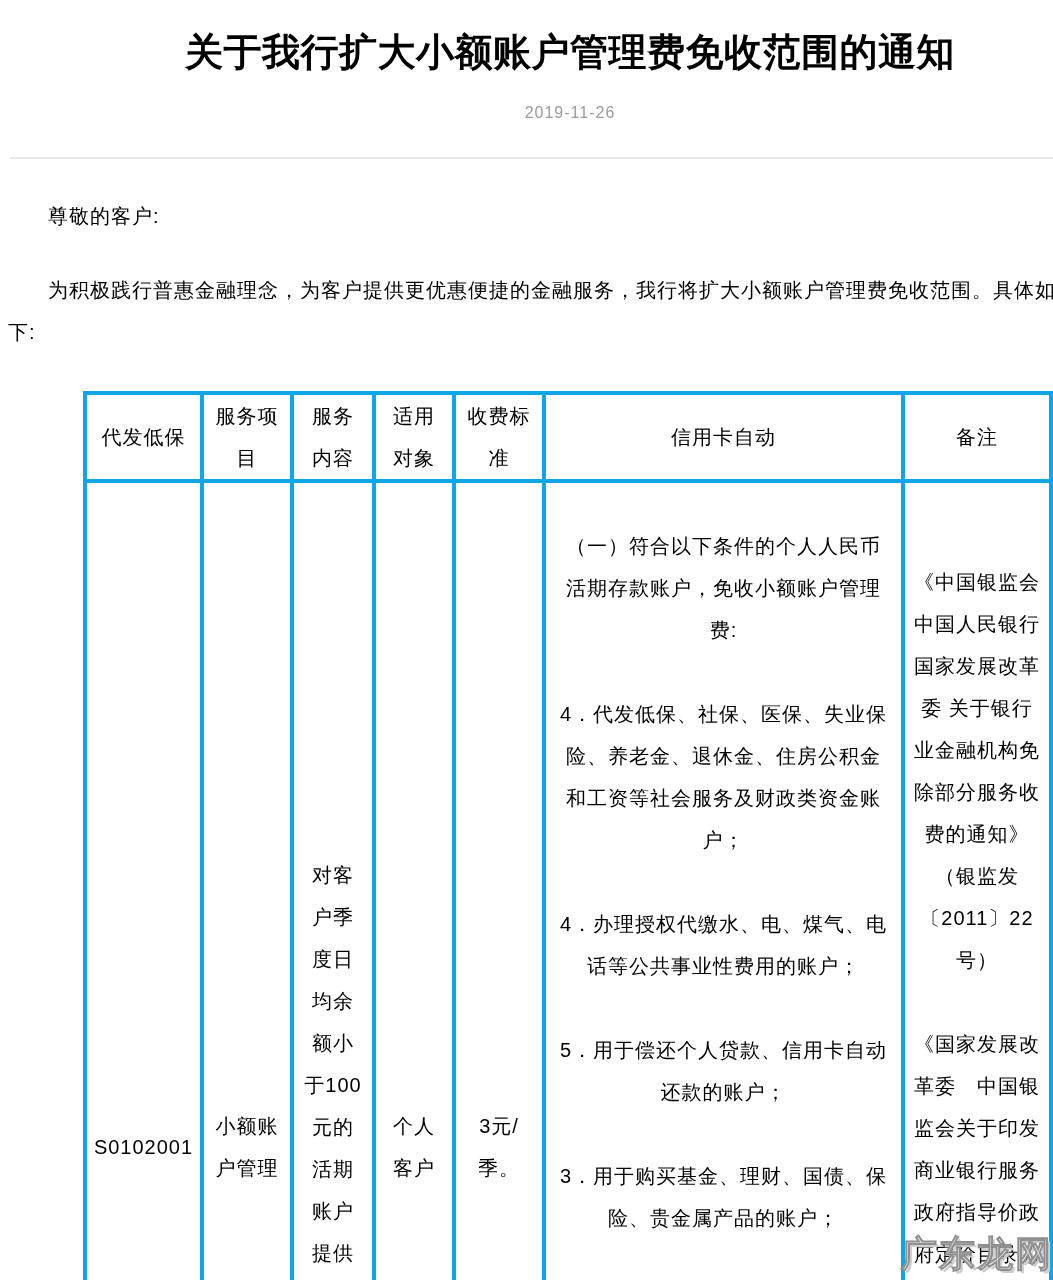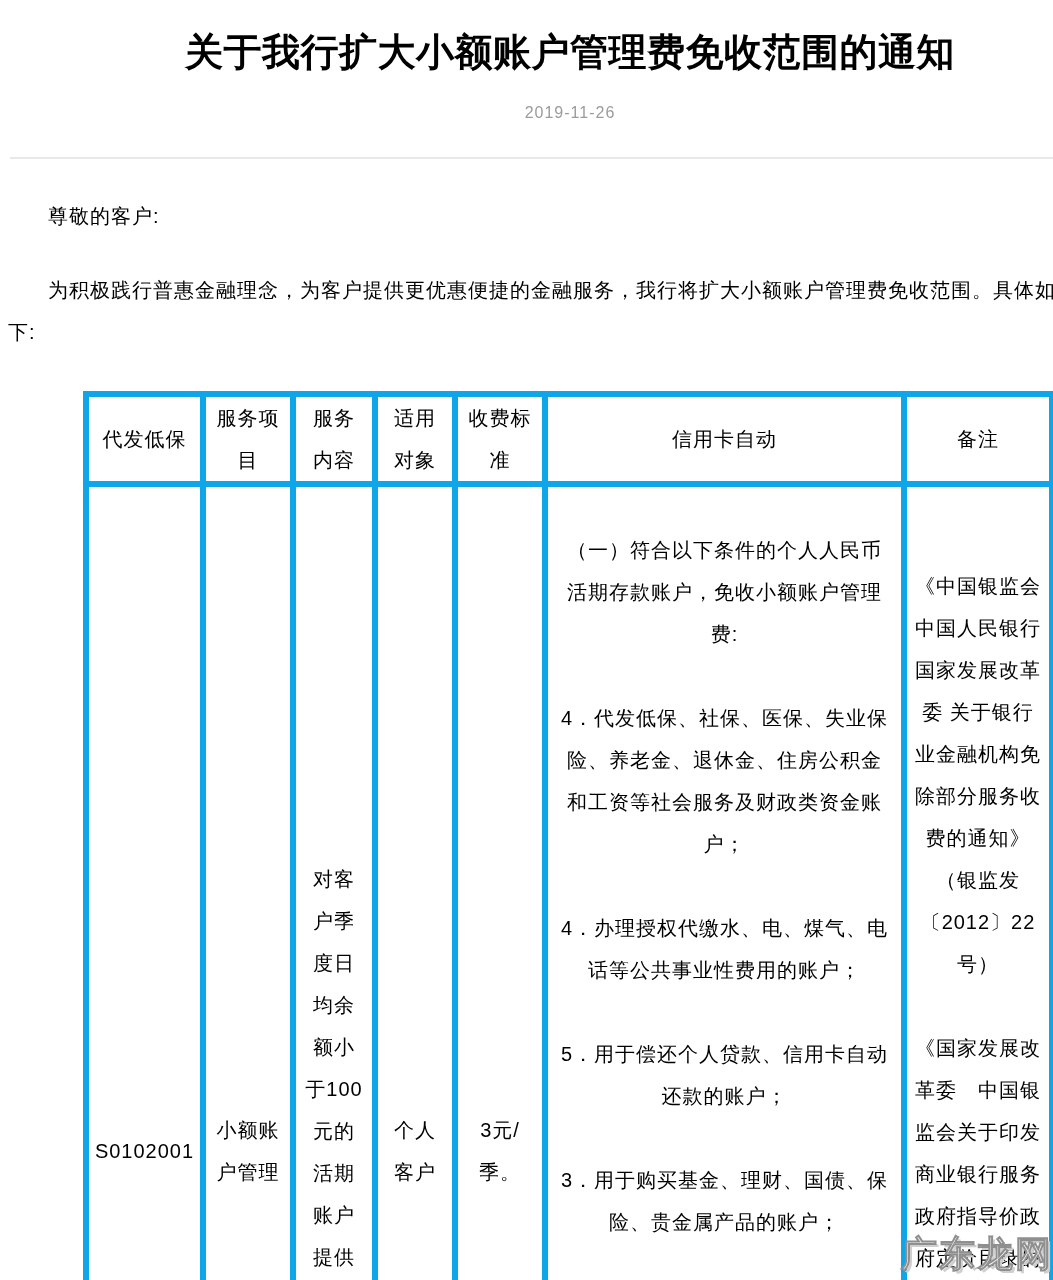--- a/index.html
+++ b/index.html
@@ -52,21 +52,21 @@
     text-indent: 2em;
     white-space: pre-line;
   }
   table.fee-table {
     border-collapse: collapse;
     table-layout: fixed;
     width: 966px;
     margin: 38px 0 0 75px;
   }
   .fee-table td {
-    border: 6px solid #0ea5e9;
+    border: 4px solid #0ea5e9;
     text-align: center;
     font-size: 20px;
     line-height: 42px;
     letter-spacing: 1px;
     padding: 0;
     white-space: pre-line;
     overflow: hidden;
   }
   .fee-table tr.header-row { height: 86px; }
   .fee-table tr.header-row td { vertical-align: middle; }
@@ -172,21 +172,21 @@
       </td>
       <td class="cell-remark">
         <div class="remark-item">《中国银监会
 中国人民银行
 国家发展改革
 委 关于银行
 业金融机构免
 除部分服务收
 费的通知》
 （银监发
-〔2012〕22
+〔2011〕22
 号）</div>
         <div class="remark-item">《国家发展改
 革委　中国银
 监会关于印发
 商业银行服务
 政府指导价政
 府定价目录的
 通知》（发改</div>
       </td>
     </tr>

